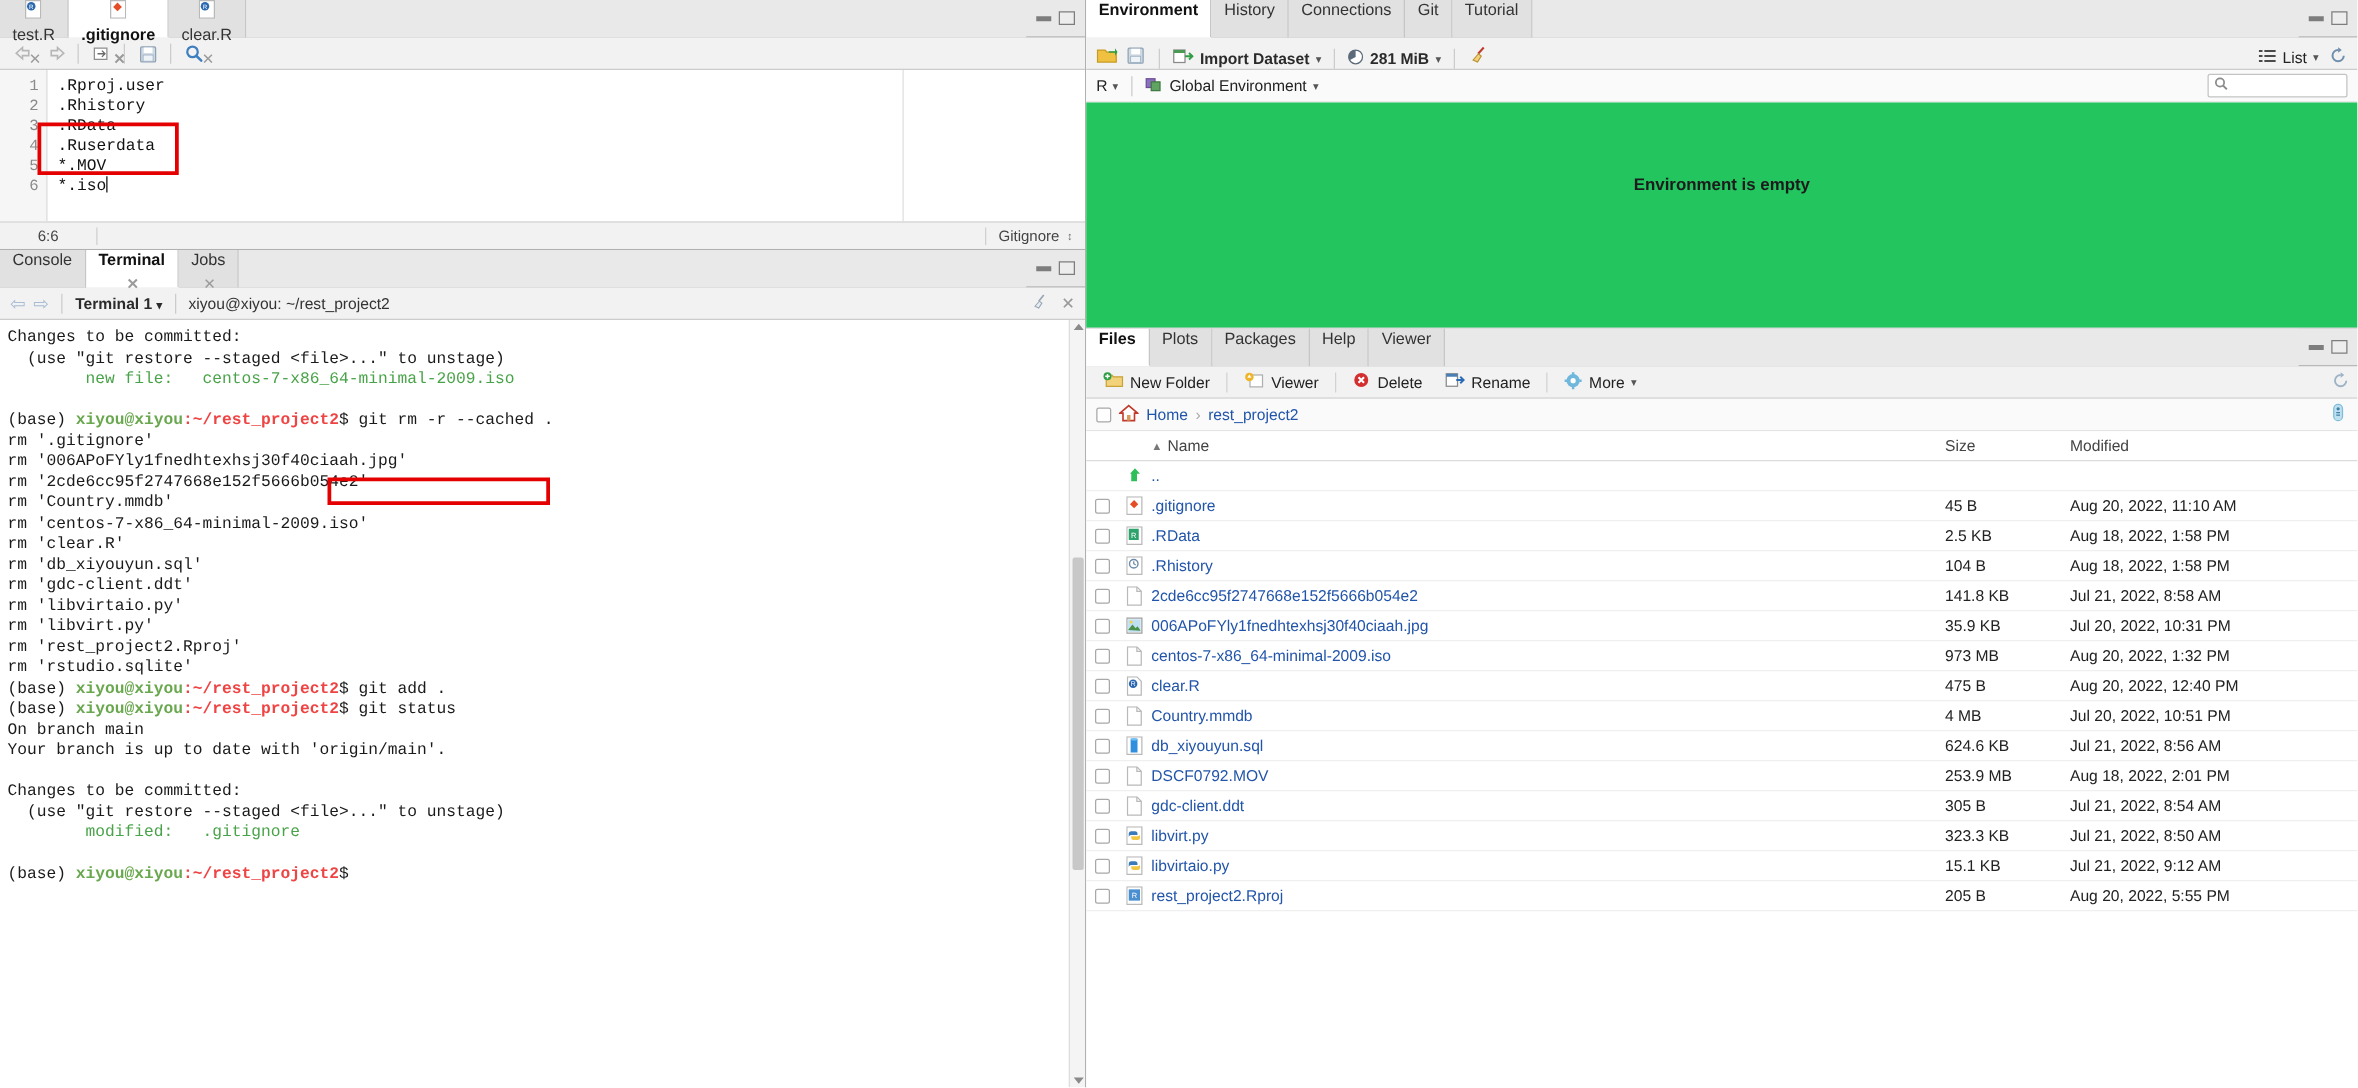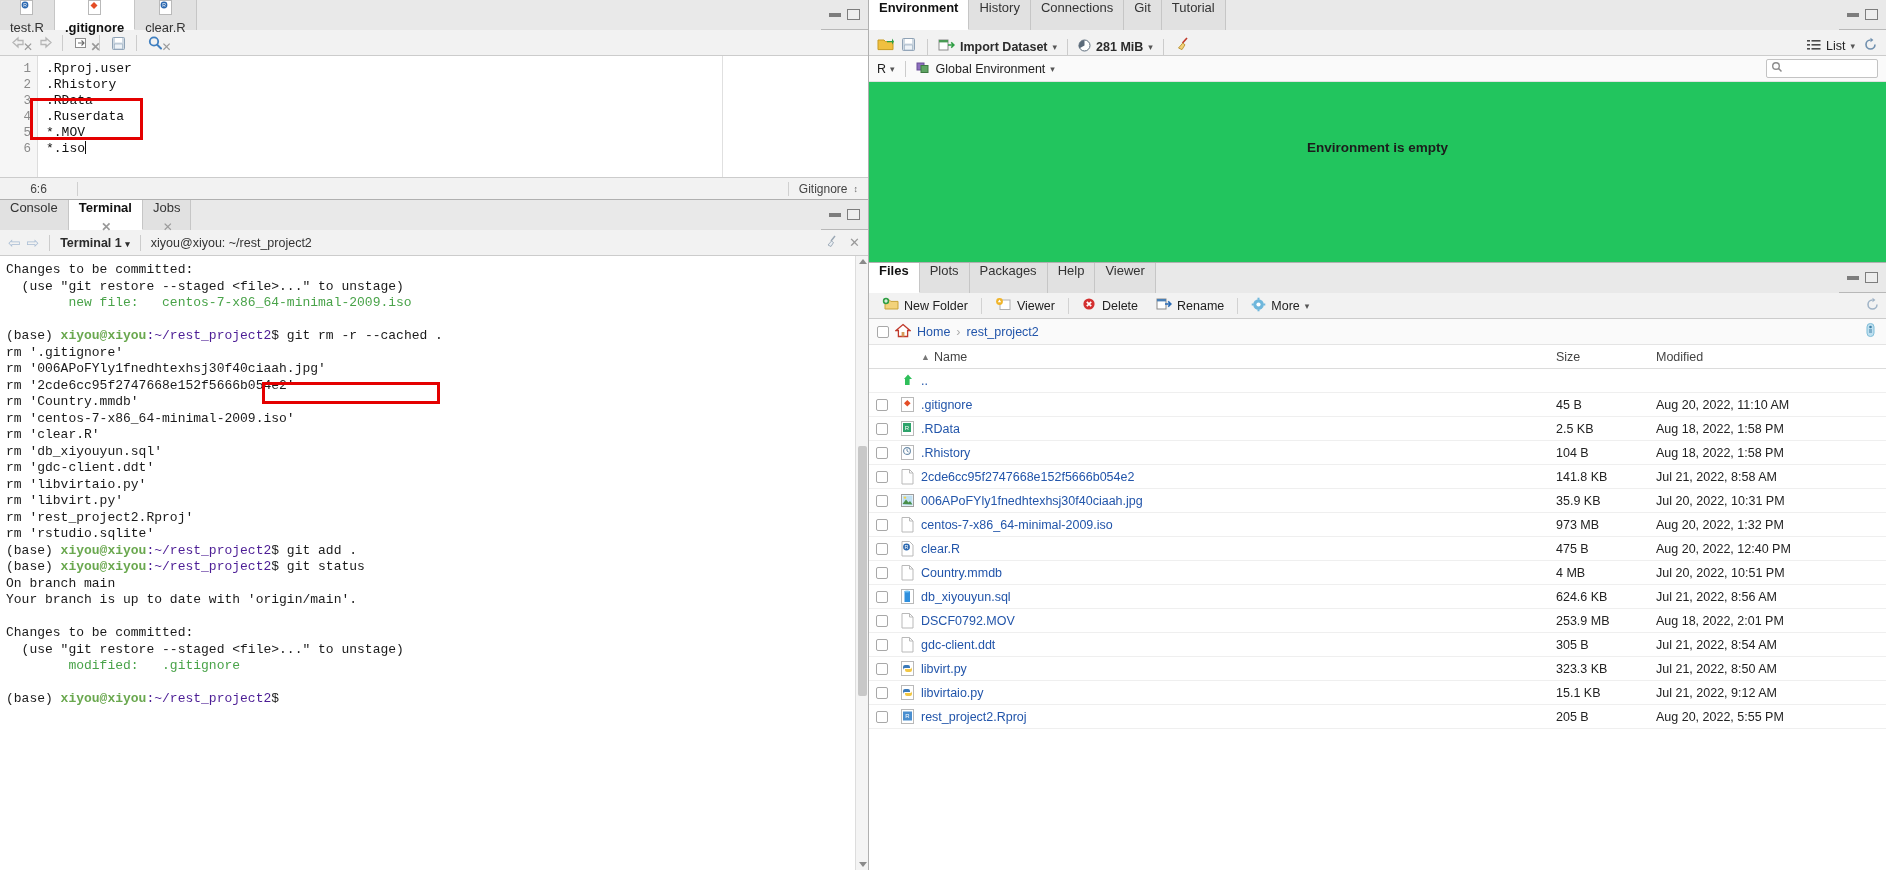--- a/index.html
+++ b/index.html
@@ -80,21 +80,21 @@
   .term-host{ color:#333; }
   .term-toolbar .right{ margin-left:auto; display:flex; align-items:center; gap:10px; color:#999; }
   .termbody{
     flex:1; position:relative; overflow:hidden; background:#fff;
     font-family:"Liberation Mono", monospace; font-size:13px; line-height:16.5px; color:#1a1a1a;
     padding:6px 0 0 6px;
   }
   .termbody .l{ white-space:pre; height:16.5px; }
   .g{ color:#49a349; }
   .gb{ color:#6aa84f; font-weight:bold; }
-  .bl{ color:#4c1d95; font-weight:normal; }
+  .bl{ color:#ef4444; font-weight:bold; }
   .vscroll{
     position:absolute; right:0; top:0; bottom:0; width:13px; background:#f4f4f4; border-left:1px solid #ddd;
   }
   .vscroll .thumb{ position:absolute; left:2px; width:9px; background:#c8c8c8; border-radius:2px; }
   .vscroll .ar{ position:absolute; left:3px; width:0;height:0; }
   .ar.up{ top:3px; border-left:4px solid transparent;border-right:4px solid transparent;border-bottom:5px solid #8a8a8a; }
   .ar.dn{ bottom:3px; border-left:4px solid transparent;border-right:4px solid transparent;border-top:5px solid #8a8a8a; }
 
   
   .rightcol{ width:1017px; height:870px; display:flex; flex-direction:column; }

